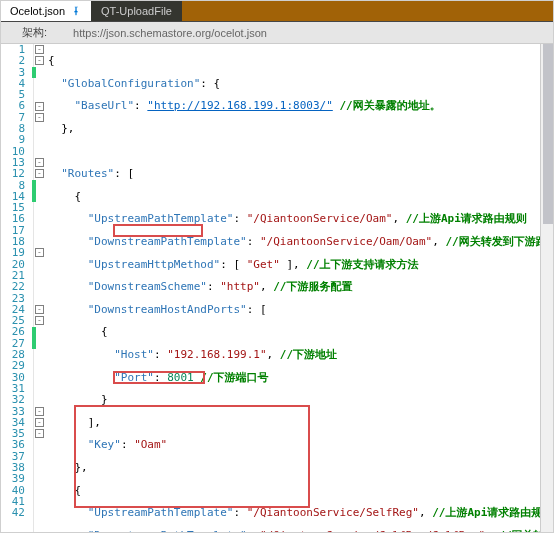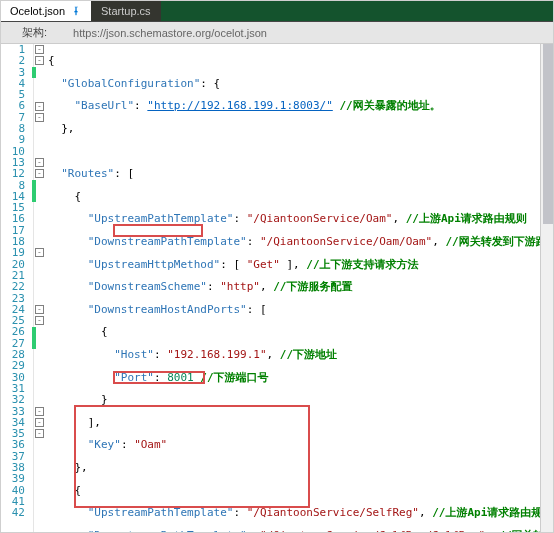--- a/index.html
+++ b/index.html
@@ -1,17 +1,17 @@
 <!DOCTYPE html>
 <html><head>
 <meta charset="utf-8">
 <style>
   * { margin: 0; padding: 0; box-sizing: border-box; }
   html, body { width: 554px; height: 533px; overflow: hidden; font-family: Consolas, monospace; font-size: 11px; }
-  .tabs { display: flex; align-items: center; background: #14532d; height: 22px; border-bottom: 1px solid #464646; }
+  .tabs { display: flex; align-items: center; background: #a16207; height: 22px; border-bottom: 1px solid #464646; }
   .tab { display: flex; align-items: center; gap: 6px; padding: 0 10px; height: 100%; color: #a0a0a0; cursor: pointer; font-family: "Segoe UI", sans-serif; font-size: 11px; }
   .tab.active { background: #fff; color: #000; }
   .tab.active .pin { color: #0078d7; }
   .pin svg { width: 10px; height: 10px; display: block; }
   .addrbar { display: flex; align-items: center; background: #e6e6e6; border-bottom: 1px solid #ccc; height: 22px; font-family: "Segoe UI", sans-serif; }
   .addrbar-label { padding: 0 22px; color: #444; }
   .addrbar-url { flex: 1; color: #666; padding: 0 4px; }
   .editor { display: flex; height: 489px; width: 554px; background: #fff; position: relative; }
   .gutter { width: 34px; background: #fff; color: #2b91af; text-align: right; padding-right: 8px; user-select: none; border-right: 1px solid #e5e5e5;}
   .gutter div { height: 11.3px; line-height: 11.3px; }
@@ -37,21 +37,21 @@
 <div class="tabs">
   <div class="tab active">
     <span>Ocelot.json</span>
     <span class="pin">
         <svg viewBox="0 0 16 16">
           <path fill="currentColor" d="M9 2v5l2 2v1H9v4l-1 1-1-1v-4H5V9l2-2V2H6V1h5v1H9z"></path>
         </svg>
       </span>
   </div>
   <div class="tab" style="background:#34352f;color:#ccc">
-    <span>Startup.cs</span>
+    <span>QT-UploadFile</span>
   </div>
 </div>
 
 <div class="addrbar">
   <span class="addrbar-label">架构:</span>
   <span class="addrbar-url">https://json.schemastore.org/ocelot.json</span>
 </div>
 
 <div class="editor">
   <div class="gutter" id="gutter">

